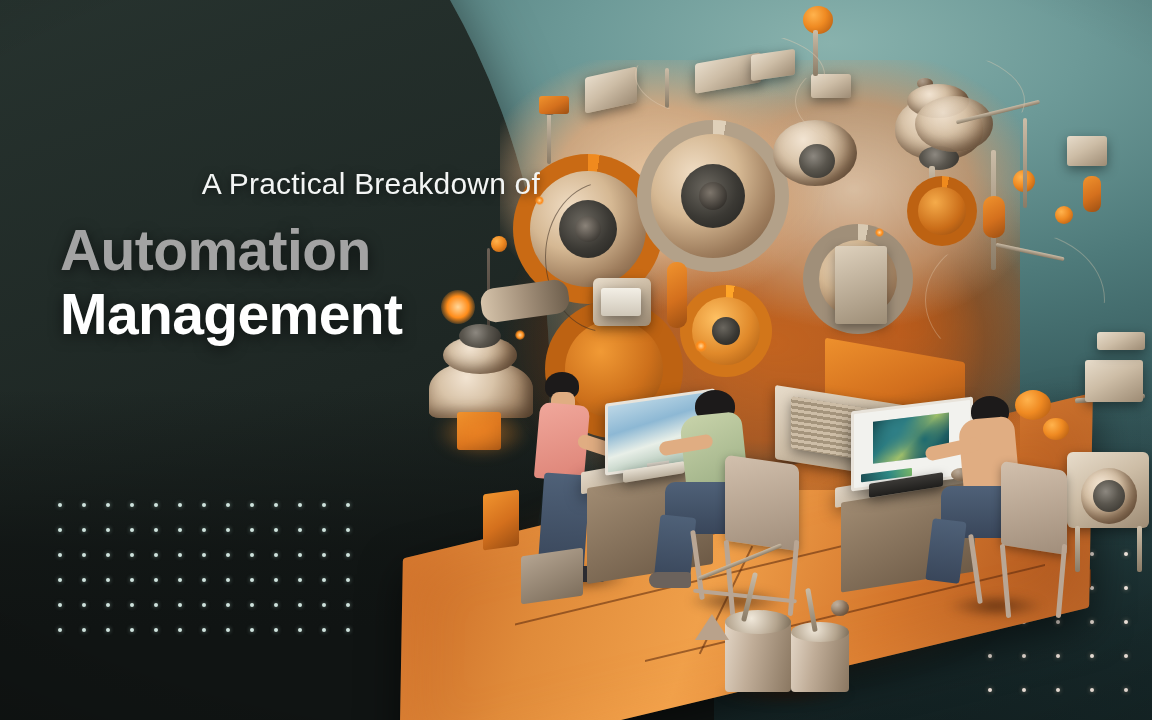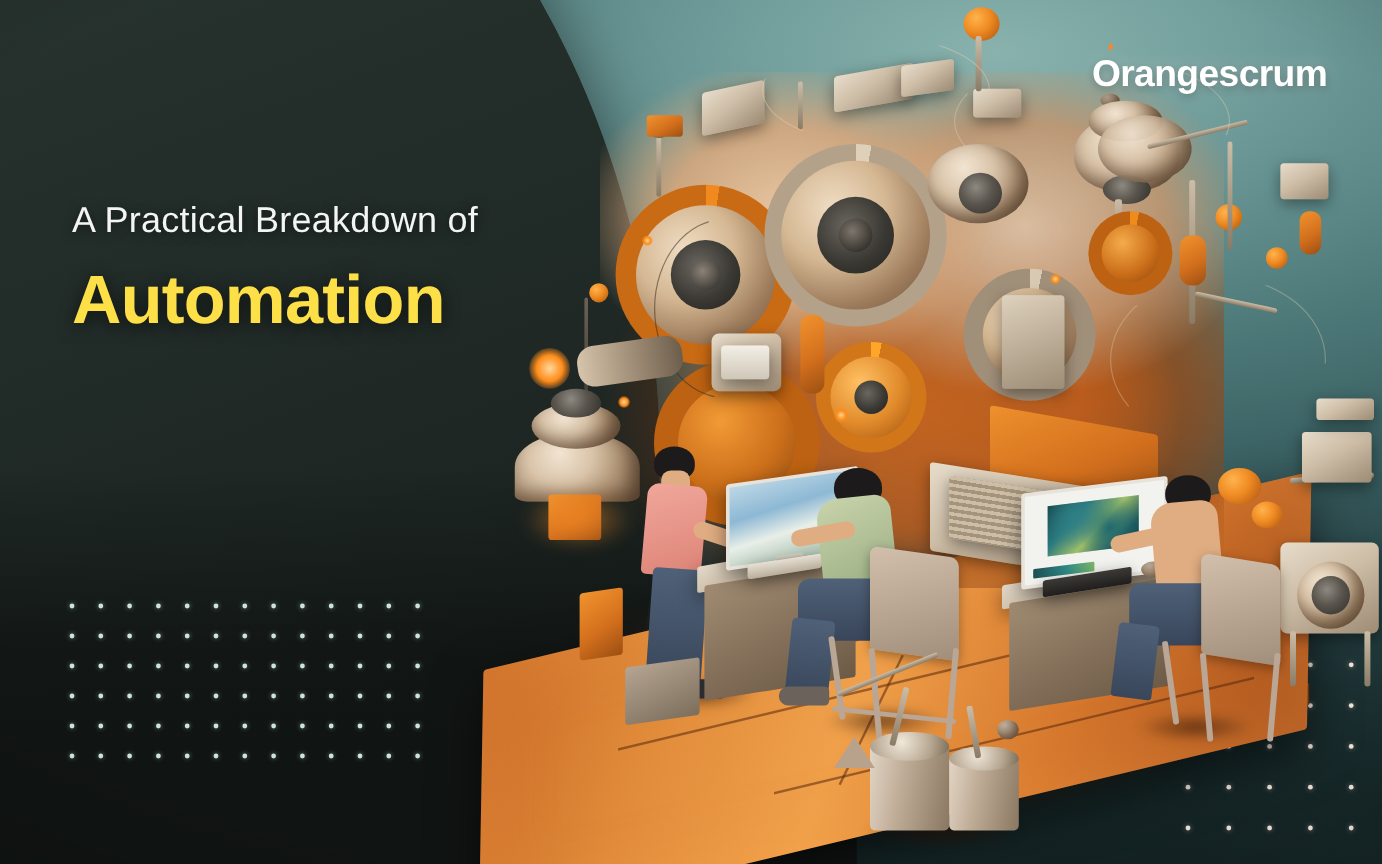--- a/index.html
+++ b/index.html
@@ -52,29 +52,29 @@
     position:absolute; width:4px; height:4px; border-radius:50%;
     background:#cfe3dd;
     box-shadow:0 0 4px rgba(190,225,215,.55);
   }
   .dotgrid.right span{ background:#f1e6dd; box-shadow:0 0 4px rgba(255,225,195,.5); }
 
   
   .headline{ position:absolute; left:60px; top:168px; width:480px; z-index:30; }
   .kicker{
     font-size:30px; font-weight:400; color:#f3f5f4; letter-spacing:.2px;
-    line-height:1.05; text-shadow:0 2px 10px rgba(0,0,0,.55);
+    line-height:1.05; text-shadow:0 2px 10px rgba(0,0,0,.55);text-align:right;
   }
   .title{
     margin-top:18px;
     font-size:57px; font-weight:bold; line-height:1.14;
     color:#ffffff; letter-spacing:-.6px;
     text-shadow:0 3px 14px rgba(0,0,0,.6);
   }
-  .title .accent{ color:#fde047; display:block; }
+  .title .accent{ color:#a3a3a3; display:block; }
   .title .l2,.title .l3{ display:block; }
 
   
   .logo{
     position:absolute; right:46px; top:44px; z-index:40;
     display:flex; align-items:center;
   }
   .logo-text{
     position:relative;
     font-size:31px; font-weight:bold; color:#ffffff; letter-spacing:-.5px;
@@ -565,23 +565,18 @@
       <span style="left:102px;top:136px;"></span>
       <span style="left:136px;top:136px;"></span>
     </div>
 
   <div class="bg-vignette"></div>
 
   <div class="headline">
     <div class="kicker">A Practical Breakdown of</div>
     <div class="title">
       <span class="accent">Automation</span>
+      <span class="l3">Management</span>
     </div>
   </div>
 
-  <div class="logo">
-    <span class="logo-text">Orangescrum</span>
-    <svg class="logo-spark" viewBox="0 0 14 14">
-      <path d="M7.2 0.6 C8.6 2.4 9.4 3.6 9.1 5.2 C8.8 6.6 7.6 7.3 6.3 7.0 C5.1 6.7 4.6 5.6 5.0 4.4 C5.4 3.1 6.4 2.0 7.2 0.6 Z" fill="#f5892a"></path>
-    </svg>
-  </div>
 
 </div>
 
 </body></html>

